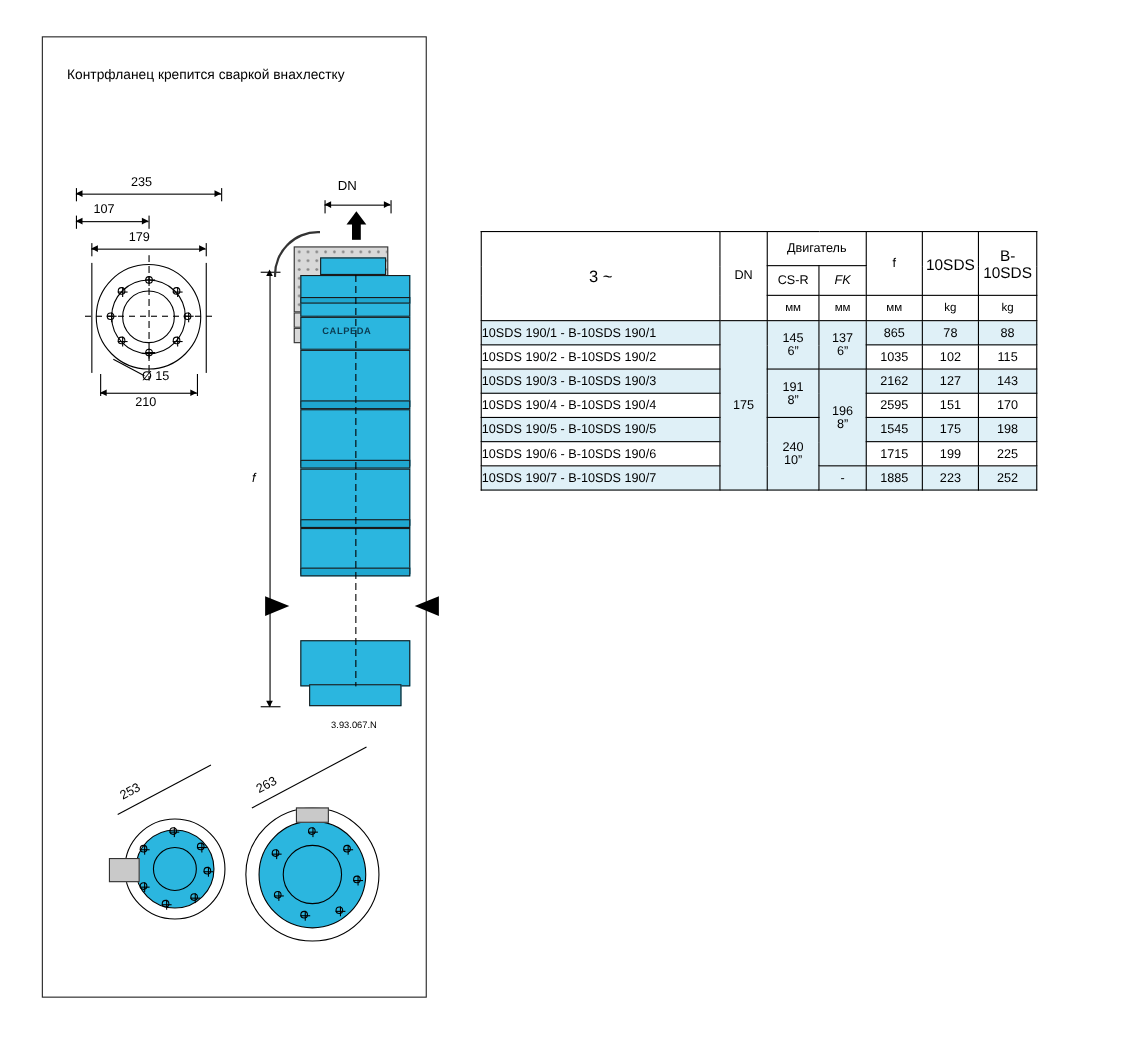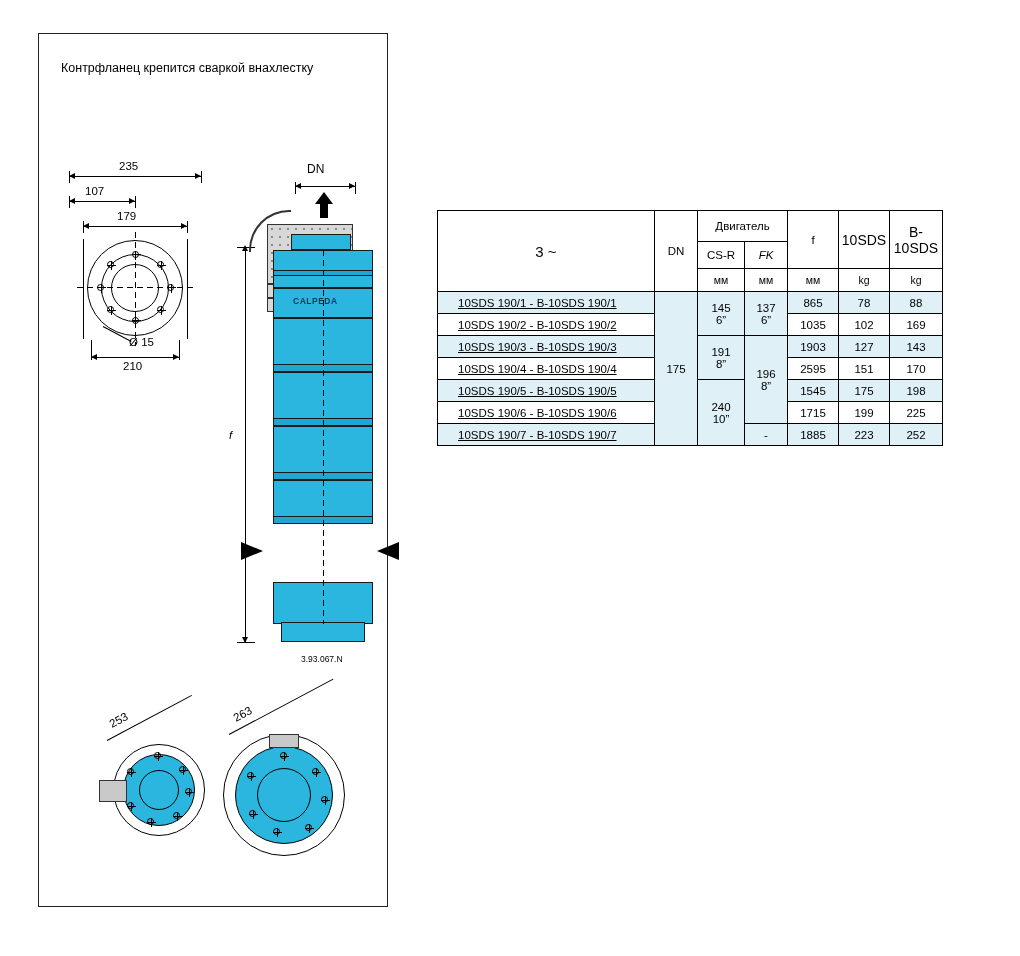--- a/index.html
+++ b/index.html
@@ -46,21 +46,21 @@
   .code{position:absolute;left:262px;top:620px;font-size:8.5px;color:#000;}
 
   
   .bottom-views{position:absolute;left:60px;top:668px;width:300px;height:150px;}
 
   
   .table-wrap{position:absolute;left:437px;top:210px;}
   table{border-collapse:collapse;font-size:11.5px;}
   table td,table th{border:1px solid #000;padding:0;text-align:center;vertical-align:middle;font-weight:normal;}
   .row-alt{background:#dff0f7;}
-  .cell-model{text-align:left;padding-left:20px;white-space:nowrap;text-decoration:underline;}
+  .cell-model{text-align:left;padding-left:0;white-space:nowrap;}
   .small{font-size:14px;}
   .tilde{font-size:15px;}
   .unit{font-size:10.5px;}
 </style>
 </head>
 <body>
 
 <div class="page">
 
   <div class="drawing-panel">
@@ -250,34 +250,34 @@
         </td>
         <td>865</td>
         <td>78</td>
         <td>88</td>
       </tr>
 
       <tr>
         <td class="cell-model" style="height:21px;">10SDS 190/2  - B-10SDS 190/2</td>
         <td>1035</td>
         <td>102</td>
-        <td>169</td>
+        <td>115</td>
       </tr>
 
       <tr class="row-alt">
         <td class="cell-model" style="height:21px;">10SDS 190/3  - B-10SDS 190/3</td>
         <td rowspan="2">
           <span>191</span><br>
           <span>8”</span>
         </td>
         <td rowspan="4">
           <span>196</span><br>
           <span>8”</span>
         </td>
-        <td>1903</td>
+        <td>2162</td>
         <td>127</td>
         <td>143</td>
       </tr>
 
       <tr>
         <td class="cell-model" style="height:21px;">10SDS 190/4  - B-10SDS 190/4</td>
         <td>2595</td>
         <td>151</td>
         <td>170</td>
       </tr>

